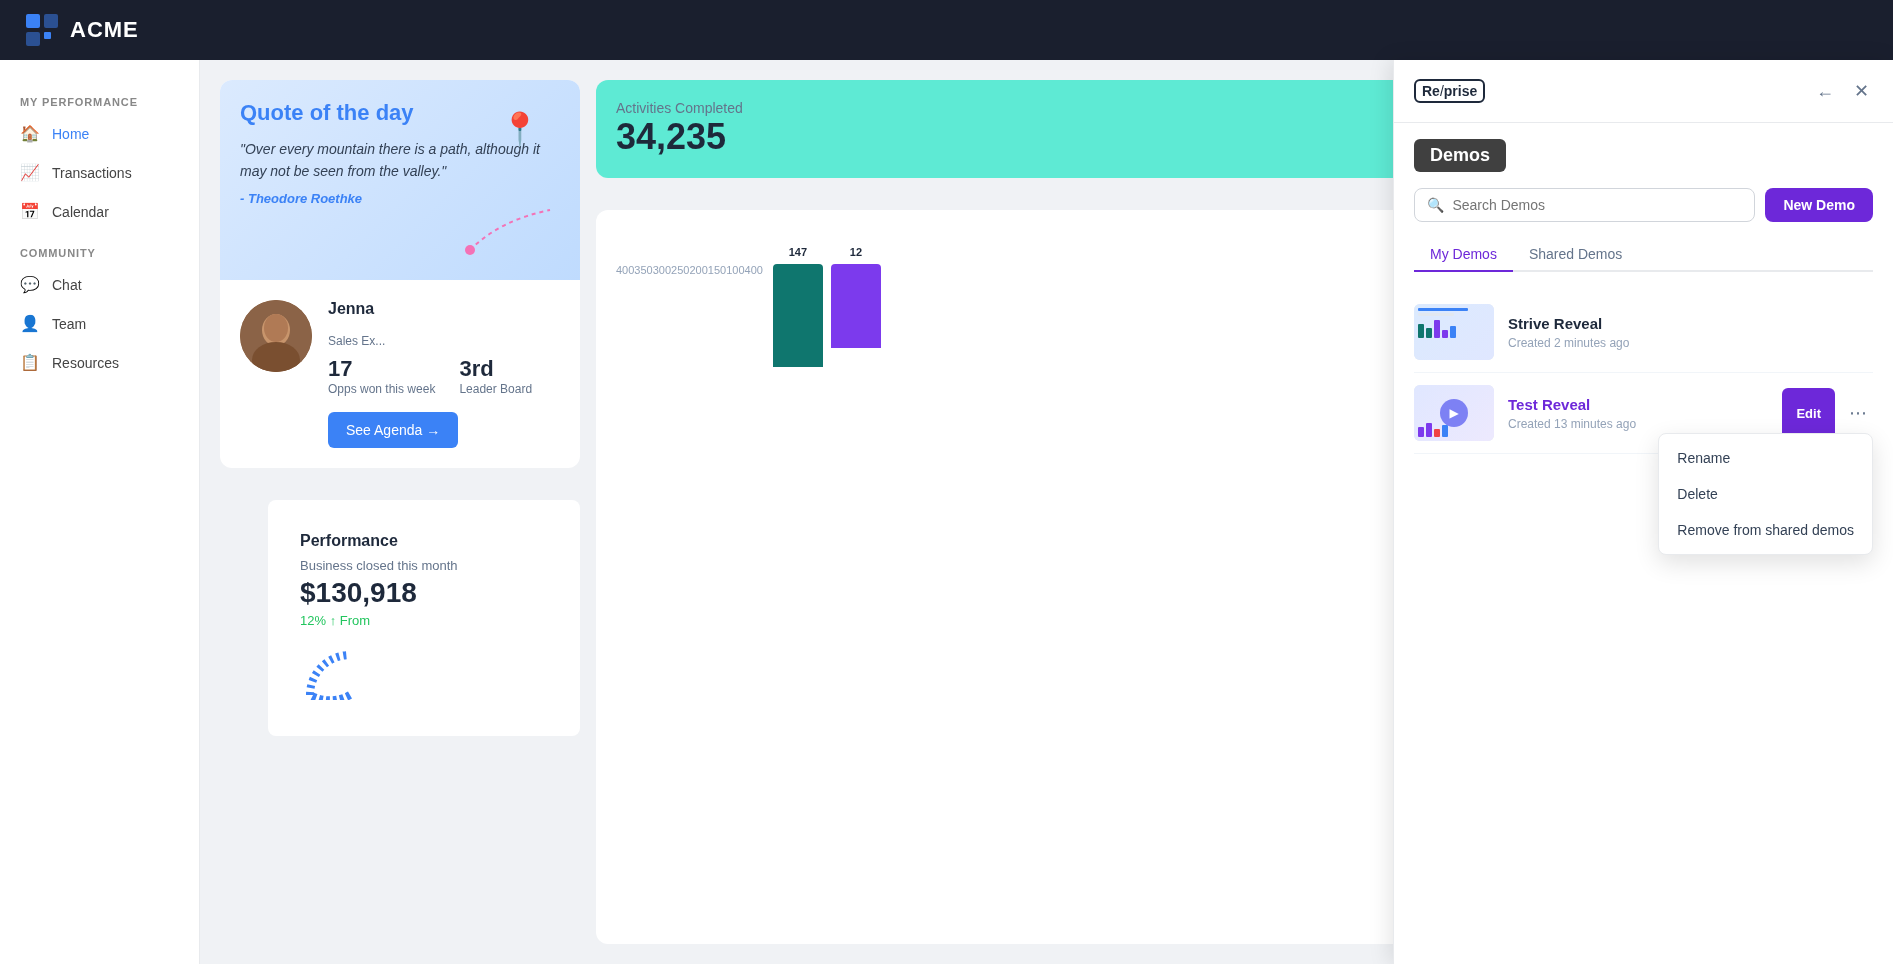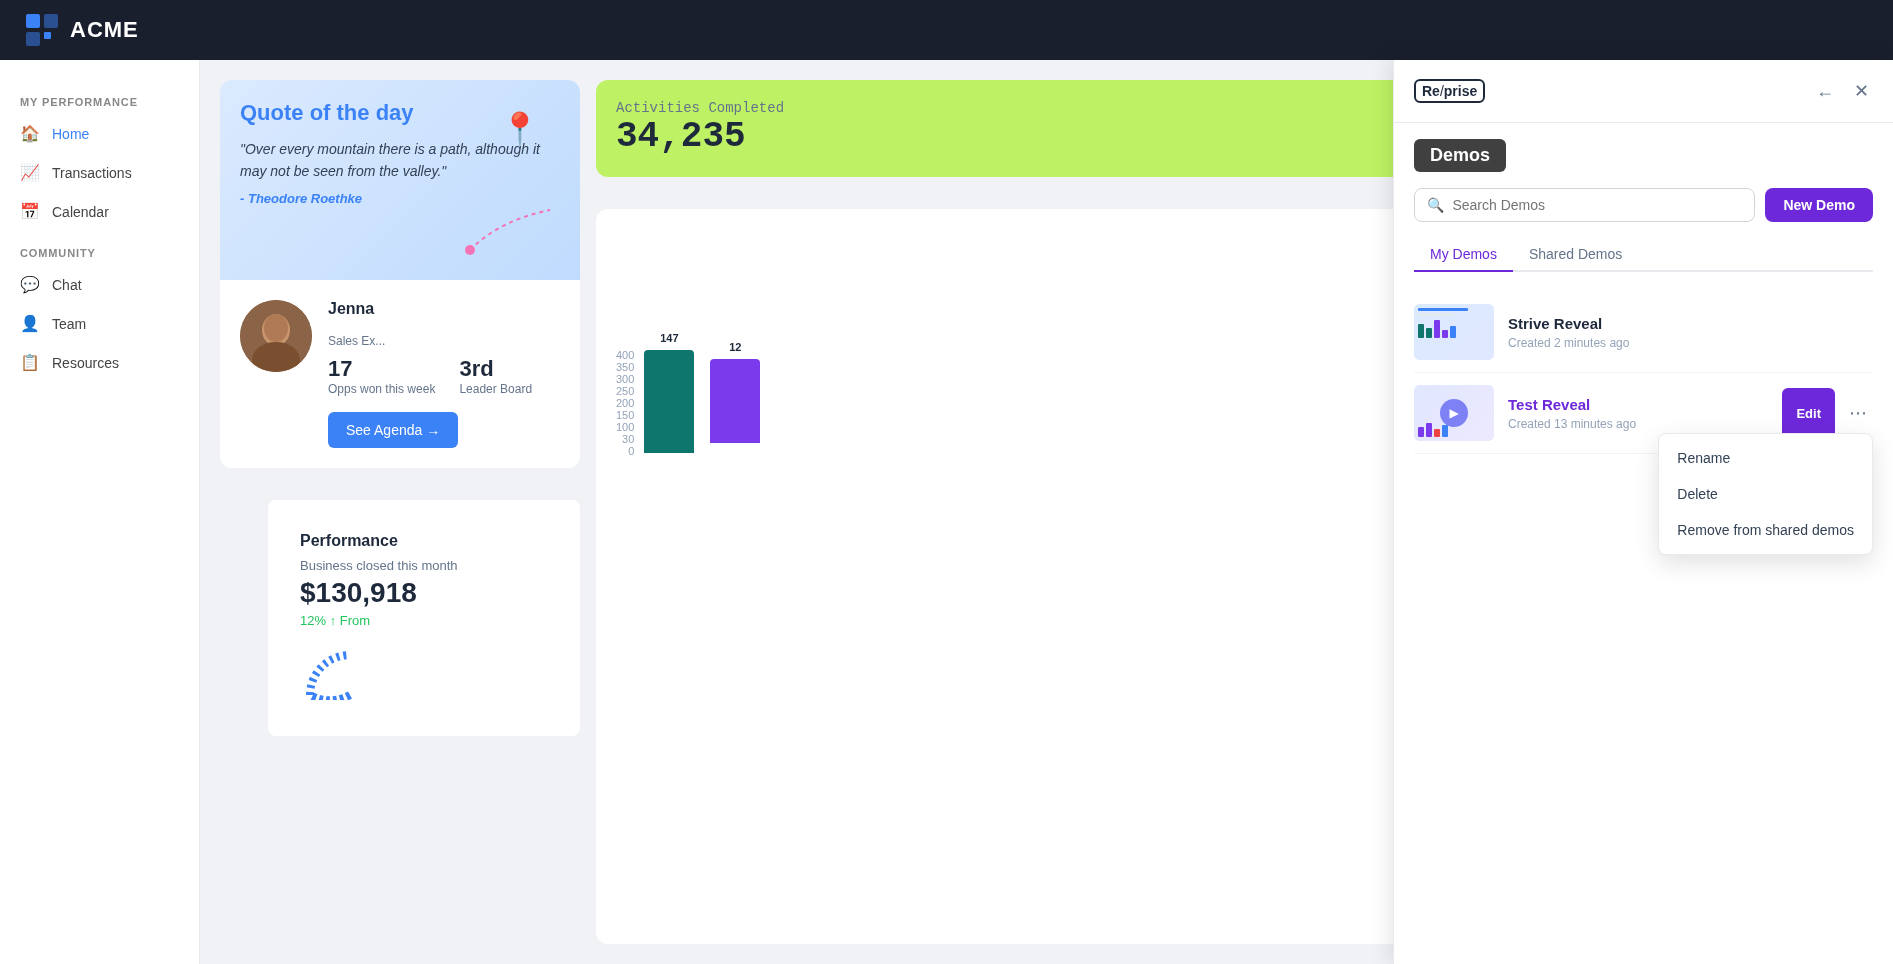--- a/index.html
+++ b/index.html
@@ -181,28 +181,27 @@
       border-radius: 8px;
       padding: 32px;
       margin-top: 16px;
       margin-left: 48px;
     }
     .perf-title { font-size: 16px; font-weight: 600; color: #1e293b; margin-bottom: 8px; }
     .perf-sub { font-size: 13px; color: #64748b; margin-bottom: 4px; }
     .perf-amount { font-size: 28px; font-weight: 700; color: #1e293b; }
     .perf-growth { color: #22c55e; font-size: 13px; margin-top: 4px; }
     .activities-card {
-      background: #bef264;
+      background: #5eead4;
       border-radius: 12px;
       padding: 20px;
       margin-bottom: 16px;
       display: flex;
       align-items: center;
       justify-content: space-between;
-      font-family: Liberation Mono, monospace;
     }
     .act-label { font-size: 14px; color: #64748b; }
     .act-num { font-size: 36px; font-weight: 700; color: #1e293b; }
     .act-icon {
       width: 56px;
       height: 56px;
       border-radius: 50%;
       background: #3b82f6;
       display: flex;
       align-items: center;
@@ -229,31 +228,31 @@
 
     .chart-area {
       position: relative;
       height: 280px;
       display: flex;
       align-items: flex-end;
       gap: 2px;
     }
     .y-axis {
       display: flex;
-      flex-direction: column;
-      justify-content: center;
+      flex-direction: row;
+      justify-content: flex-end;
       height: 280px;
       padding-bottom: 0;
       margin-right: 8px;
     }
     .y-label { font-size: 11px; color: #94a3b8; text-align: right; }
     .bars-container {
       display: flex;
-      align-items: center;
-      gap: 16px;
+      align-items: flex-start;
+      gap: 8px;
       height: 280px;
     }
     .bar-group { display: flex; flex-direction: column; align-items: center; gap: 4px; }
     .bar {
       width: 50px;
       border-radius: 4px 4px 0 0;
       position: relative;
     }
     .bar-teal { background: #0f766e; }
     .bar-purple { background: #7c3aed; }
@@ -615,21 +614,21 @@
           </div>
           <div class="chart-area">
             <div class="y-axis">
               <span class="y-label">400</span>
               <span class="y-label">350</span>
               <span class="y-label">300</span>
               <span class="y-label">250</span>
               <span class="y-label">200</span>
               <span class="y-label">150</span>
               <span class="y-label">100</span>
-              <span class="y-label">30</span>
+              <span class="y-label">40</span>
               <span class="y-label">0</span>
             </div>
             <div class="bars-container">
               <div class="bar-group">
                 <div class="bar bar-teal" style="height:103px; position:relative;">
                   <span class="bar-value">147</span>
                 </div>
                 <span class="bar-label"></span>
               </div>
               <div class="bar-group">

